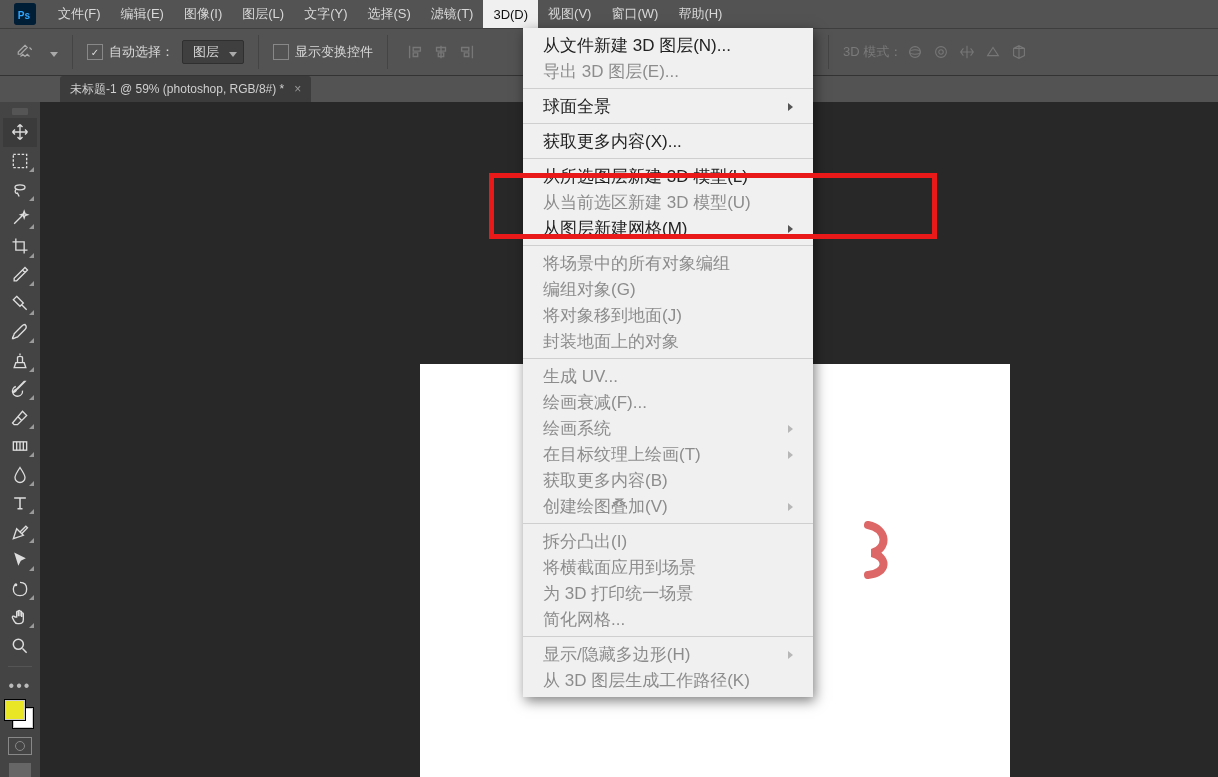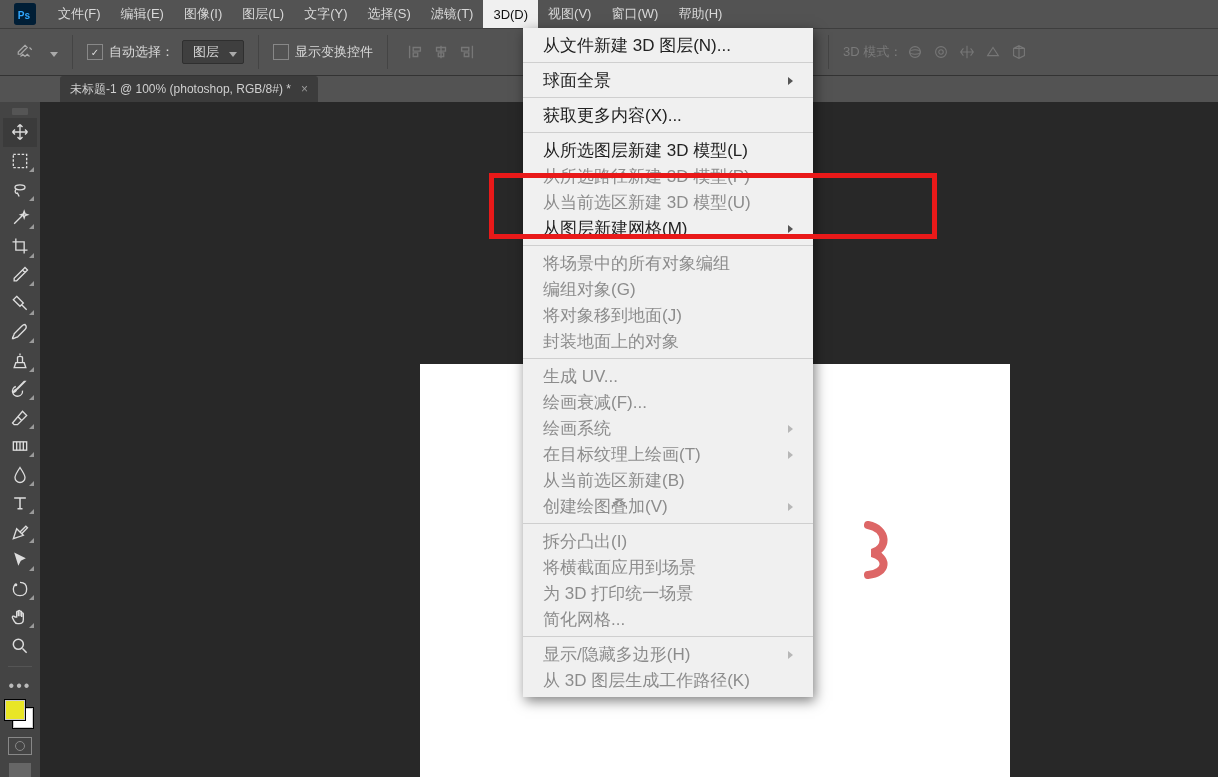--- a/index.html
+++ b/index.html
@@ -169,21 +169,21 @@
     <div class="icon-box">
         <svg viewBox="0 0 20 20" stroke="#777" fill="none" stroke-width="1.2">
           <path d="M10 3l6 3v8l-6 3-6-3V6z M10 3v14 M4 6l12 0"></path>
         </svg>
       </div>
   </div>
 </div>
 
 <div class="tabstrip">
   <div class="doc-tab">
-    <span>未标题-1 @ 100% (photoshop, RGB/8#) *</span>
+    <span>未标题-1 @ 59% (photoshop, RGB/8#) *</span>
     <span class="x">×</span>
   </div>
 </div>
 
 <div class="main">
 
   <div class="toolstrip">
     <div class="toolpad"></div>
     <div class="tool selected">
         <svg viewBox="0 0 24 24" stroke="#ddd" fill="none" stroke-width="1.6">
@@ -320,37 +320,37 @@
         <path d="M8 6 C 28 10, 28 30, 12 34 C 28 38, 28 54, 8 56" stroke="#d66" stroke-width="8" fill="none" stroke-linecap="round"></path>
       </svg>
     </div>
   </div>
 </div>
 
 <div class="dropdown" id="dropdown">
     <div class="di">
       <span>从文件新建 3D 图层(N)...</span>
     </div>
+    <div class="di disabled">
+      <span>导出 3D 图层(E)...</span>
+    </div>
     <hr>
     <div class="di">
       <span>球面全景</span>
       <span class="sub"></span>
     </div>
     <hr>
     <div class="di">
       <span>获取更多内容(X)...</span>
     </div>
     <hr>
     <div class="di">
       <span>从所选图层新建 3D 模型(L)</span>
     </div>
     <div class="di disabled">
-      <span>从所选路径新建 3D 模型(P)</span>
-    </div>
-    <div class="di disabled">
       <span>从当前选区新建 3D 模型(U)</span>
     </div>
     <div class="di">
       <span>从图层新建网格(M)</span>
       <span class="sub"></span>
     </div>
     <hr>
     <div class="di disabled">
       <span>将场景中的所有对象编组</span>
     </div>
@@ -372,21 +372,21 @@
     </div>
     <div class="di disabled">
       <span>绘画系统</span>
       <span class="sub"></span>
     </div>
     <div class="di disabled">
       <span>在目标纹理上绘画(T)</span>
       <span class="sub"></span>
     </div>
     <div class="di disabled">
-      <span>从当前选区新建(B)</span>
+      <span>获取更多内容(B)</span>
     </div>
     <div class="di disabled">
       <span>创建绘图叠加(V)</span>
       <span class="sub"></span>
     </div>
     <hr>
     <div class="di disabled">
       <span>拆分凸出(I)</span>
     </div>
     <div class="di disabled">

